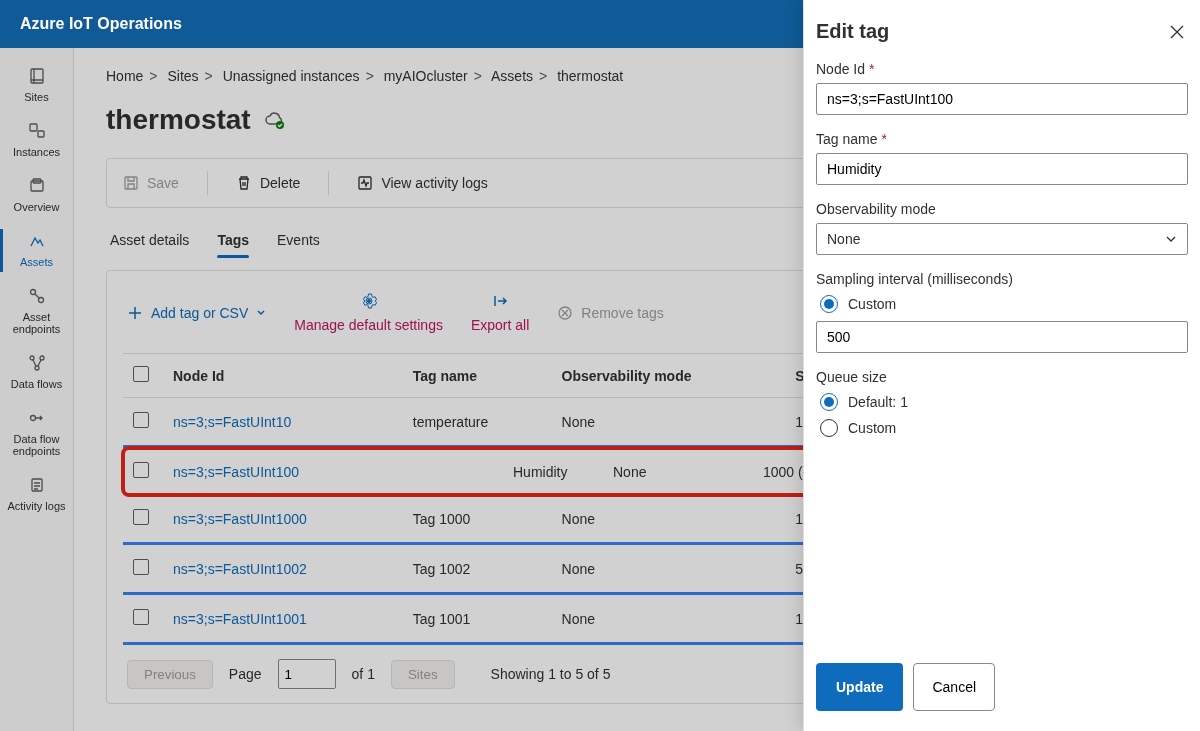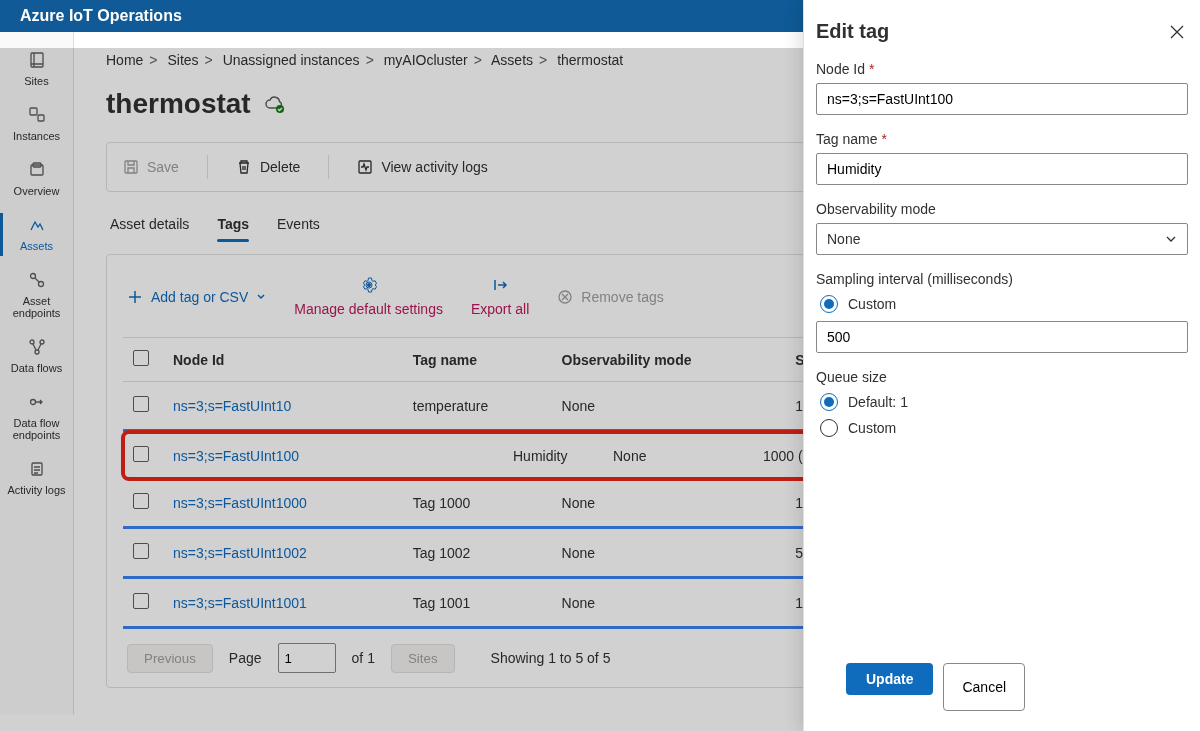--- a/index.html
+++ b/index.html
@@ -1,18 +1,18 @@
 <!DOCTYPE html>
 <html><head>
   <meta charset="utf-8">
   <style>
     * { box-sizing: border-box; margin: 0; padding: 0; }
     body { font-family: "Segoe UI", -apple-system, sans-serif; font-size: 14px; color: #323130; background: #fff; width: 1200px; height: 731px; overflow: hidden; position: relative; }
     
-    .topbar { background: #0f5a97; color: #fff; height: 32px; display: flex; align-items: center; padding: 0 20px; font-size: 16px; font-weight: 600; }
+    .topbar { background: #0f5a97; color: #fff; height: 48px; display: flex; align-items: center; padding: 0 20px; font-size: 16px; font-weight: 600; }
     
     .layout { display: flex; height: calc(100% - 48px); }
     
     .sidebar { width: 74px; background: #fafafa; border-right: 1px solid #e1dfdd; display: flex; flex-direction: column; padding-top: 10px; }
     .side-item { display: flex; flex-direction: column; align-items: center; padding: 8px 4px 10px; cursor: pointer; color: #323130; font-size: 11px; text-align: center; position: relative;}
     .side-item .ic { width: 20px; height: 20px; margin-bottom: 5px; display:flex; align-items:center; justify-content:center;}
     .side-item.active { color: #0f6cbd; }
     .side-item.active::before { content:""; position:absolute; left:0; top:6px; bottom:6px; width:3px; background:#0f6cbd; }
     
     .main { flex: 1; padding: 20px 32px; overflow: auto; position: relative; }
@@ -58,21 +58,21 @@
     .fld { margin-bottom: 16px;}
     .fld-label { display:block; font-size:14px; margin-bottom:6px;}
     .req { color:#a4262c;}
     .fld-input { width:100%; height:32px; border:1px solid #8a8886; border-radius:2px; padding: 0 10px; font-size:14px; font-family:inherit;}
     .fld-select { width:100%; height:32px; border:1px solid #8a8886; border-radius:2px; padding: 0 10px; display:flex; align-items:center; justify-content:space-between; cursor:pointer;}
     .radio-row { display:flex; align-items:center; gap:10px; margin: 8px 0 8px 4px;}
     .radio { width:18px; height:18px; border:1px solid #323130; border-radius:50%; display:inline-flex; align-items:center; justify-content:center;}
     .radio.sel { border-color:#0f6cbd;}
     .radio.sel::after { content:""; width:10px; height:10px; background:#0f6cbd; border-radius:50%;}
     .fly-foot { margin-top:auto; display:flex; gap:10px; padding-top:12px;}
-    .btn-primary { background:#0f6cbd; color:#fff; border:none; border-radius:4px; height:32px; padding: 0 20px; font-weight:600; cursor:pointer; font-size:14px;margin-left:30px;}
+    .btn-primary { background:#0f6cbd; color:#fff; border:none; border-radius:4px; height:48px; padding: 0 20px; font-weight:600; cursor:pointer; font-size:14px;}
     .btn-sec { background:#fff; border:1px solid #8a8886; border-radius:4px; height:48px; padding:0 18px; cursor:pointer; font-size:14px;}
     svg { display:block;}
   </style>
 </head>
 <body>
 
 <div class="topbar">
   <span>Azure IoT Operations</span>
 </div>
 

